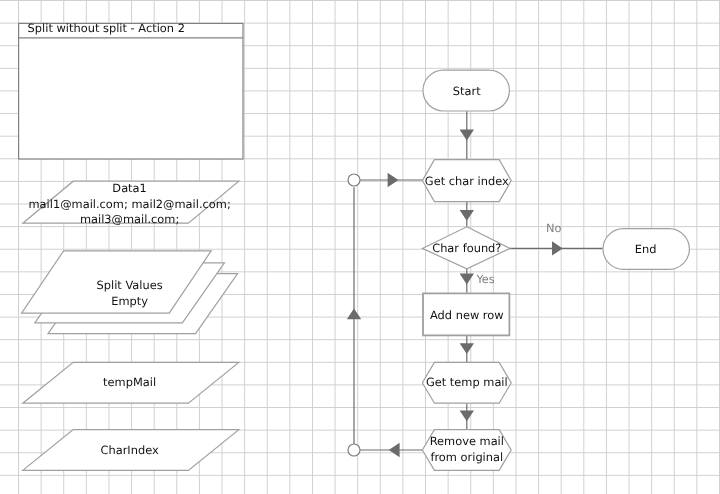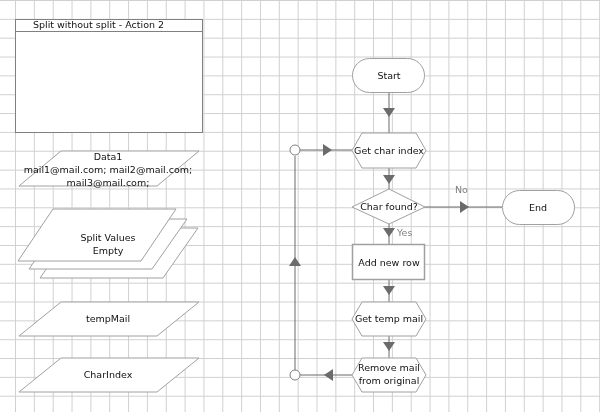--- a/index.html
+++ b/index.html
@@ -12,21 +12,21 @@
     background-size:18.85px 18.85px;
     background-position:15px 0px;
     font-family:"DejaVu Sans", sans-serif;
   }
   #diagram { position:absolute; left:0; top:0; }
   .lbl { font-family:"DejaVu Sans", sans-serif; font-size:9.5px; fill:#111; }
   .lbl-grey { font-family:"DejaVu Sans", sans-serif; font-size:9.5px; fill:#808080; }
   .frame-title {
     position:absolute; left:15px; top:19px; width:187px; height:12px;
     font-family:"DejaVu Sans", sans-serif; font-size:9.5px; color:#111;
-    line-height:12px; padding-left:18px; box-sizing:border-box; white-space:nowrap; overflow:hidden;
+    line-height:12px; padding-left:8px; box-sizing:border-box; white-space:nowrap; overflow:hidden;
   }
 </style>
 </head>
 <body>
 
 <svg id="diagram" width="600" height="412" viewBox="0 0 600 412">
   <defs>
     <marker id="arrow" markerWidth="10" markerHeight="10" refX="5" refY="5" orient="auto" markerUnits="userSpaceOnUse">
       <path d="M0,0 L10,5 L0,10 z" fill="#6b6b6b"></path>
     </marker>

